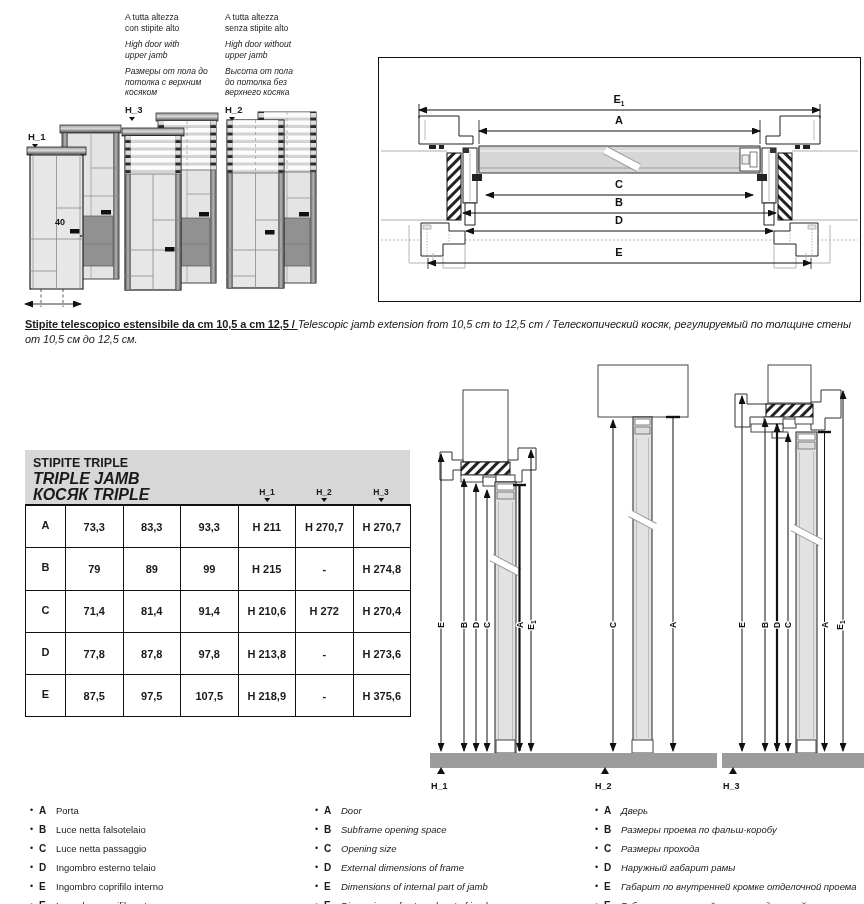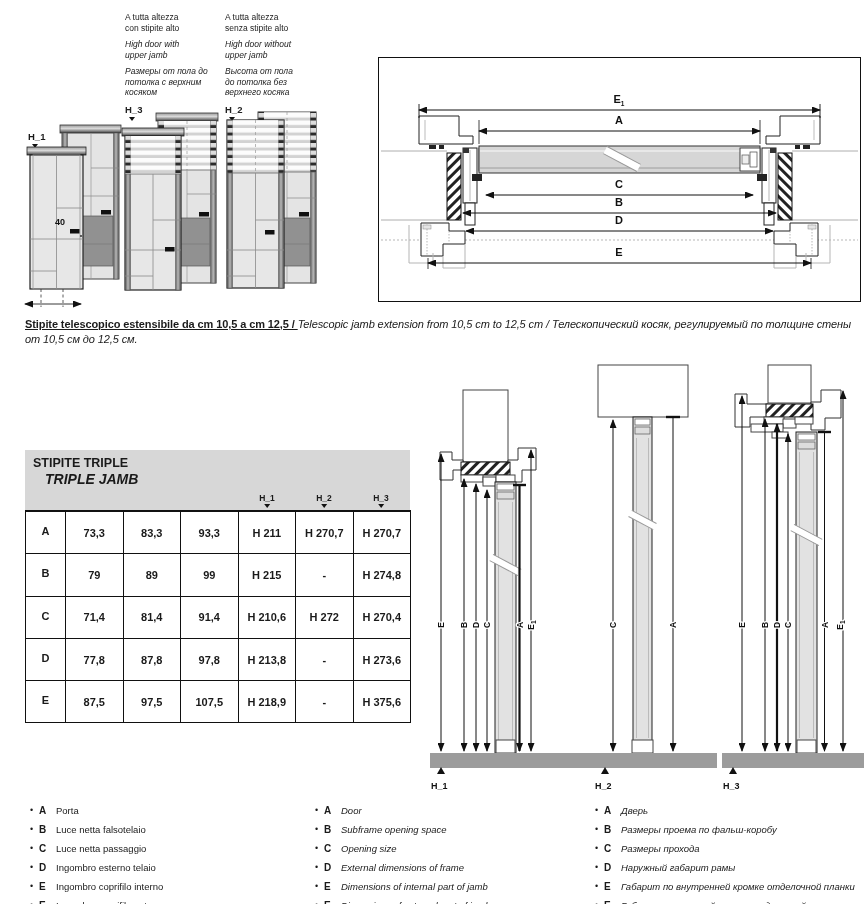--- a/index.html
+++ b/index.html
@@ -16,23 +16,23 @@
        border-top:4.5px solid #111;margin:2px 0 0 4px;}
   #h1-label{position:absolute;left:28px;top:124px;}
   
   #csbox{position:absolute;left:378px;top:57px;width:481px;height:243px;border:1.5px solid #111;}
   
   #caption{position:absolute;left:25px;top:317px;width:833px;font-size:11px;line-height:14.5px;letter-spacing:-0.1px;}
   .cap-b{font-weight:bold;text-decoration:underline;}
   .cap-i{font-style:italic;}
   
   #tblwrap{position:absolute;left:25px;top:450px;width:385px;}
-  #tblhead{position:relative;background:#d7d7d7;height:60px;box-sizing:border-box;padding:5px 0 0 8px;}
+  #tblhead{position:relative;background:#d7d7d7;height:54px;box-sizing:border-box;padding:5px 0 0 8px;}
   .t-it{font-weight:bold;font-size:12.5px;line-height:16px;}
-  .t-en,.t-ru{font-weight:bold;font-style:italic;font-size:14px;line-height:16px;margin-left:12px;}
+  .t-en,.t-ru{font-weight:bold;font-style:italic;font-size:16px;line-height:16px;}
   .hcol{position:absolute;bottom:2px;transform:translateX(-50%);display:flex;flex-direction:column;
         align-items:center;font-size:8.5px;font-weight:bold;}
   .hcol .tri{margin:1px 0 0 0;border-left-width:3px;border-right-width:3px;border-top-width:4px;}
   #spec-table{border-collapse:collapse;width:385px;table-layout:fixed;border:1.5px solid #111;border-top:2px solid #111;}
   #spec-table td{border:1px solid #111;height:41.3px;text-align:center;vertical-align:middle;
         font-weight:bold;font-size:11px;padding:0;}
   #spec-table sub{font-size:7.5px;}
   
   .leg{position:absolute;top:806px;width:285px;}
   .lr{display:flex;align-items:flex-start;margin-bottom:5.2px;font-size:9.5px;line-height:9.8px;}
@@ -270,20 +270,21 @@
   </div>
 
   <div id="caption">
     <span class="cap-b">Stipite telescopico estensibile da cm 10,5 a cm 12,5 / </span><span class="cap-i">Telescopic jamb extension from 10,5 cm to 12,5 cm / Телескопический косяк, регулируемый по толщине стены от 10,5 см до 12,5 см.</span>
   </div>
 
   <div id="tblwrap">
     <div id="tblhead">
       <div class="t-it">STIPITE TRIPLE</div>
       <div class="t-en">TRIPLE JAMB</div>
+      <div class="t-ru">КОСЯК TRIPLE</div>
       <div class="hcol" style="left:242px">
           <span>H_1</span>
           <span class="tri"></span>
         </div>
       <div class="hcol" style="left:299px">
           <span>H_2</span>
           <span class="tri"></span>
         </div>
       <div class="hcol" style="left:356px">
           <span>H_3</span>
@@ -533,21 +534,21 @@
         <span class="lt">Размеры прохода</span>
       </div>
     <div class="lr">
         <span class="lb">•</span>
         <span class="lk"><span>D</span><sub></sub></span>
         <span class="lt">Наружный габарит рамы</span>
       </div>
     <div class="lr">
         <span class="lb">•</span>
         <span class="lk"><span>E</span><sub></sub></span>
-        <span class="lt">Габарит по внутренней кромке отделочной планки</span>
+        <span class="lt">Габарит по внутренней кромке отделочной проема</span>
       </div>
     <div class="lr">
         <span class="lb">•</span>
         <span class="lk"><span>E</span></span>
         <span class="lt">Габарит по внешней кромке отделочной планки</span>
       </div>
   </div>
 
 </div>
 

